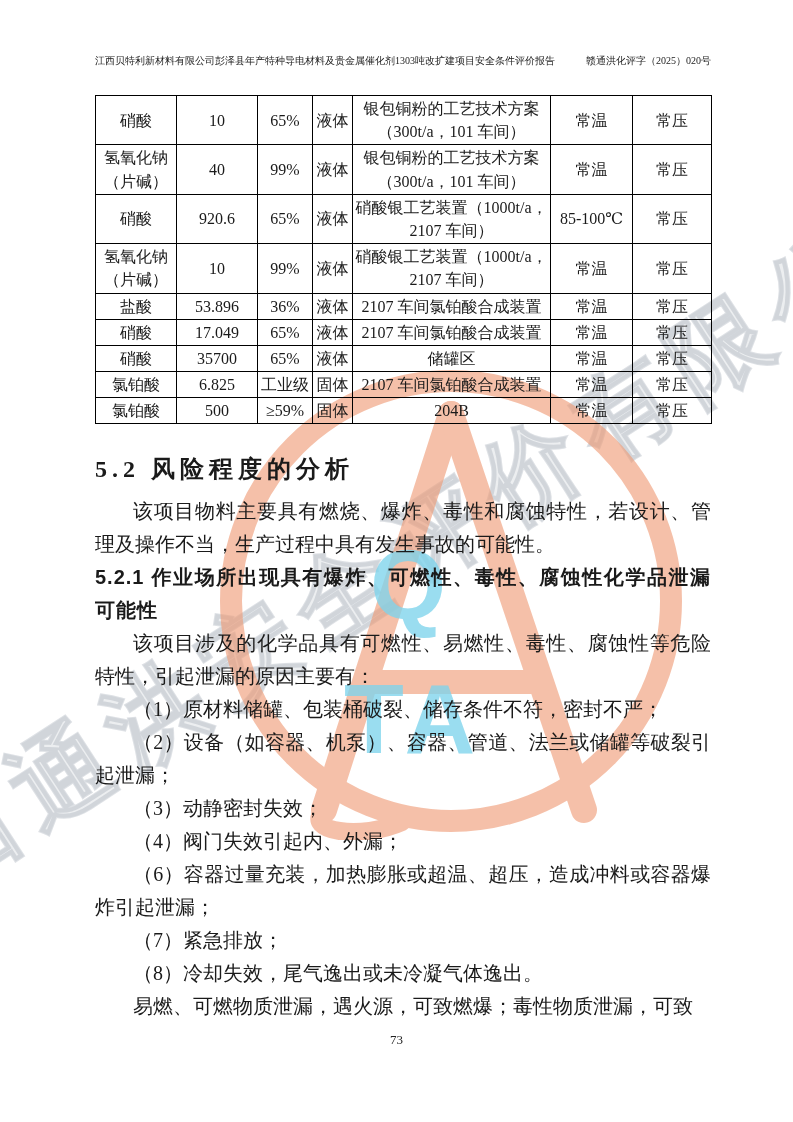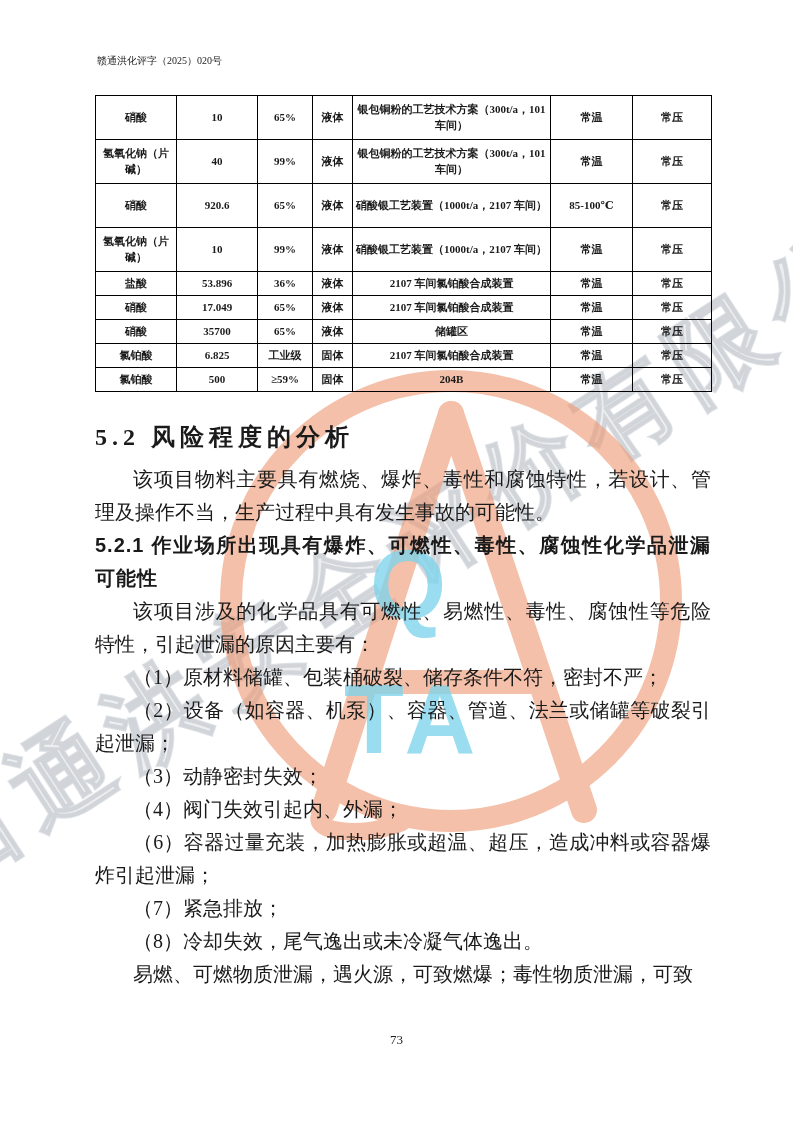--- a/index.html
+++ b/index.html
@@ -32,21 +32,21 @@
   .content{position:relative;z-index:1;padding:54px 82px 0 95px;}
   .doc-header{
     display:flex;justify-content:space-between;align-items:flex-start;
     font-size:10px;color:#222;margin-bottom:27px;white-space:nowrap;
   }
   .doc-header .hl{overflow:hidden;}
   .doc-header .hr{margin-left:2px;}
   
   table.materials{
     width:616px;border-collapse:collapse;table-layout:fixed;
-    font-size:11px;background:transparent;font-weight:bold;
+    font-size:16px;background:transparent;
   }
   table.materials td{
     border:1px solid #000;text-align:center;vertical-align:middle;
     padding:1px 2px;line-height:1.45;word-break:break-all;
   }
   table.materials tr.tall td{height:41px;}
   table.materials tr.short td{height:21px;}
   
   .sec-heading{
     margin:29px 0 10px 0;font-size:24px;font-weight:bold;letter-spacing:5px;
@@ -80,20 +80,21 @@
       <path d="M 158 320 L 328 320" fill="none" stroke="#ef9b76" stroke-width="24" stroke-linecap="round"></path>
       <path d="M 112 448 C 90 470 150 478 190 460" fill="none" stroke="#ef9b76" stroke-width="18" stroke-linecap="round"></path>
     </svg>
     <div class="wm-q">Q</div>
     <div class="wm-ta">TA</div>
   </div>
 
   <div class="content">
 
     <div class="doc-header">
+      <span class="hl">江西贝特利新材料有限公司彭泽县年产特种导电材料及贵金属催化剂1303吨改扩建项目安全条件评价报告</span>
       <span class="hr">赣通洪化评字（2025）020号</span>
     </div>
 
     <table class="materials">
       <colgroup>
         <col style="width:81px">
           <col style="width:81px">
           <col style="width:55px">
         <col style="width:40px">
           <col style="width:198px">

